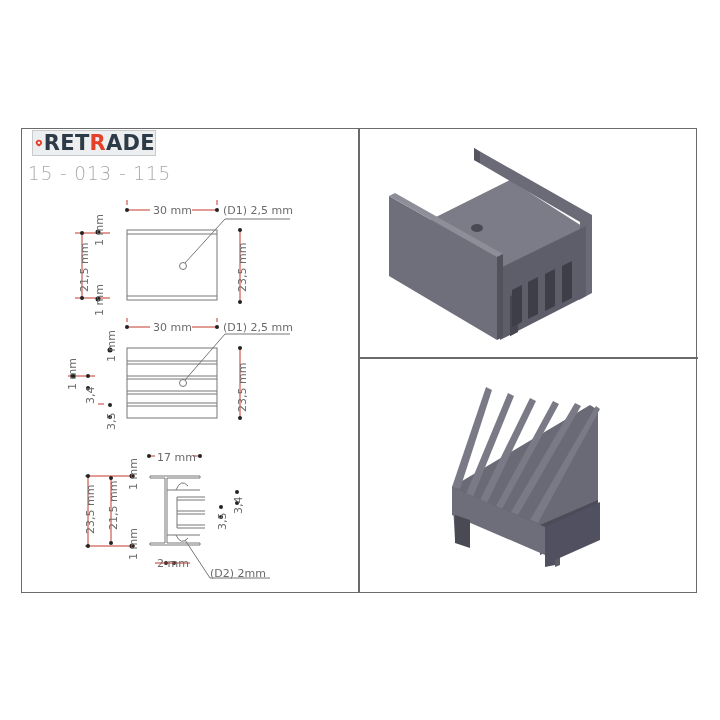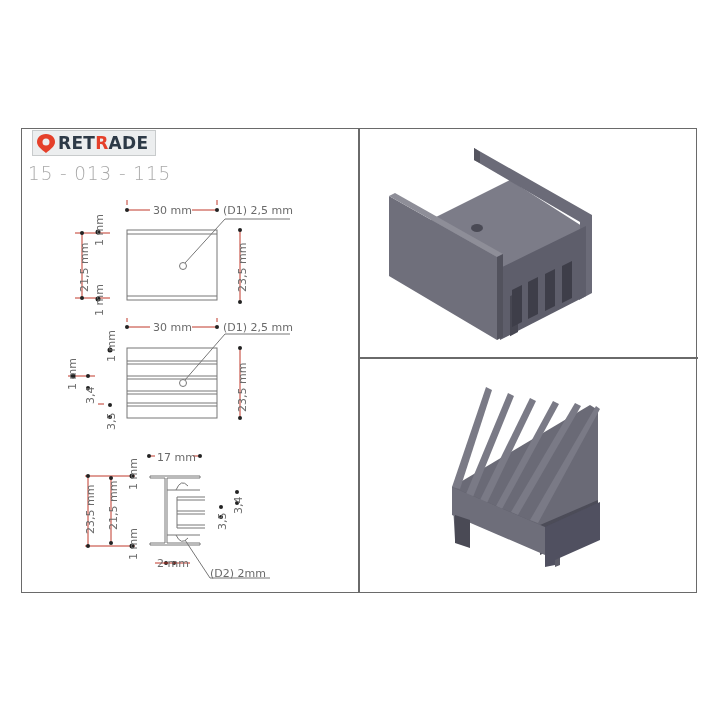--- a/index.html
+++ b/index.html
@@ -1,21 +1,21 @@
 <!DOCTYPE html>
 <html><head>
 <meta charset="utf-8">
 <style>
   html,body{margin:0;padding:0;background:#ffffff;}
   body{width:720px;height:720px;position:relative;overflow:hidden;font-family:"DejaVu Sans",sans-serif;}
   #sheet{position:absolute;left:21px;top:128px;width:676px;height:465px;border:1.5px solid #6a6a6a;box-sizing:border-box;}
   .vdiv{position:absolute;left:336px;top:0;width:1.5px;height:100%;background:#6a6a6a;}
   .hdiv{position:absolute;left:337px;top:228px;width:339px;height:1.5px;background:#6a6a6a;}
   #logo{position:absolute;left:32px;top:130px;width:124px;height:26px;background:#eceeef;border:1px solid #c8cbcc;box-sizing:border-box;display:flex;align-items:center;}
-  #logo .word{font-family:"DejaVu Sans",sans-serif;font-weight:bold;font-size:17px;color:#2d3a47;letter-spacing:0.3px;margin-left:1px;text-align:right;}
+  #logo .word{font-family:"DejaVu Sans",sans-serif;font-weight:bold;font-size:21px;color:#2d3a47;letter-spacing:0.3px;margin-left:1px;text-align:right;}
   #logo .word .r{color:#e5402a;}
   #partno{position:absolute;left:28px;top:161px;font-family:"DejaVu Sans",sans-serif;font-weight:200;font-size:20px;color:#a9a9a9;letter-spacing:1px;transform:scaleX(0.92);transform-origin:left;}
   svg{position:absolute;left:0;top:0;}
   .dim{font-family:"DejaVu Sans",sans-serif;font-size:11px;fill:#6a6a6a;}
 </style>
 </head>
 <body>
 
 <div id="sheet">
   <div class="vdiv"></div>

